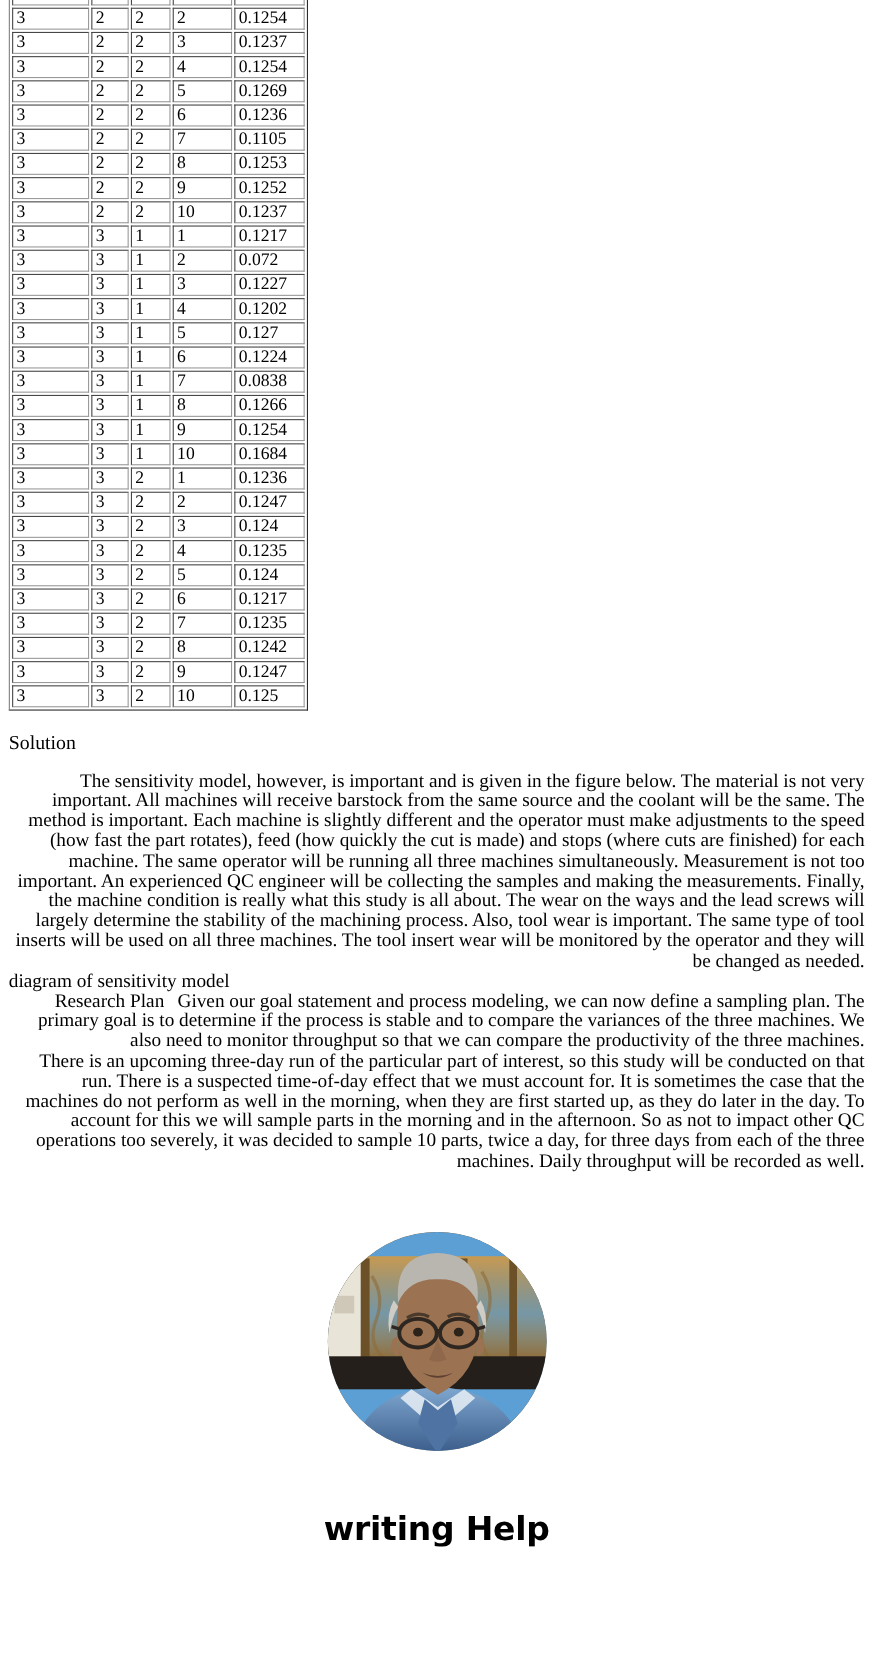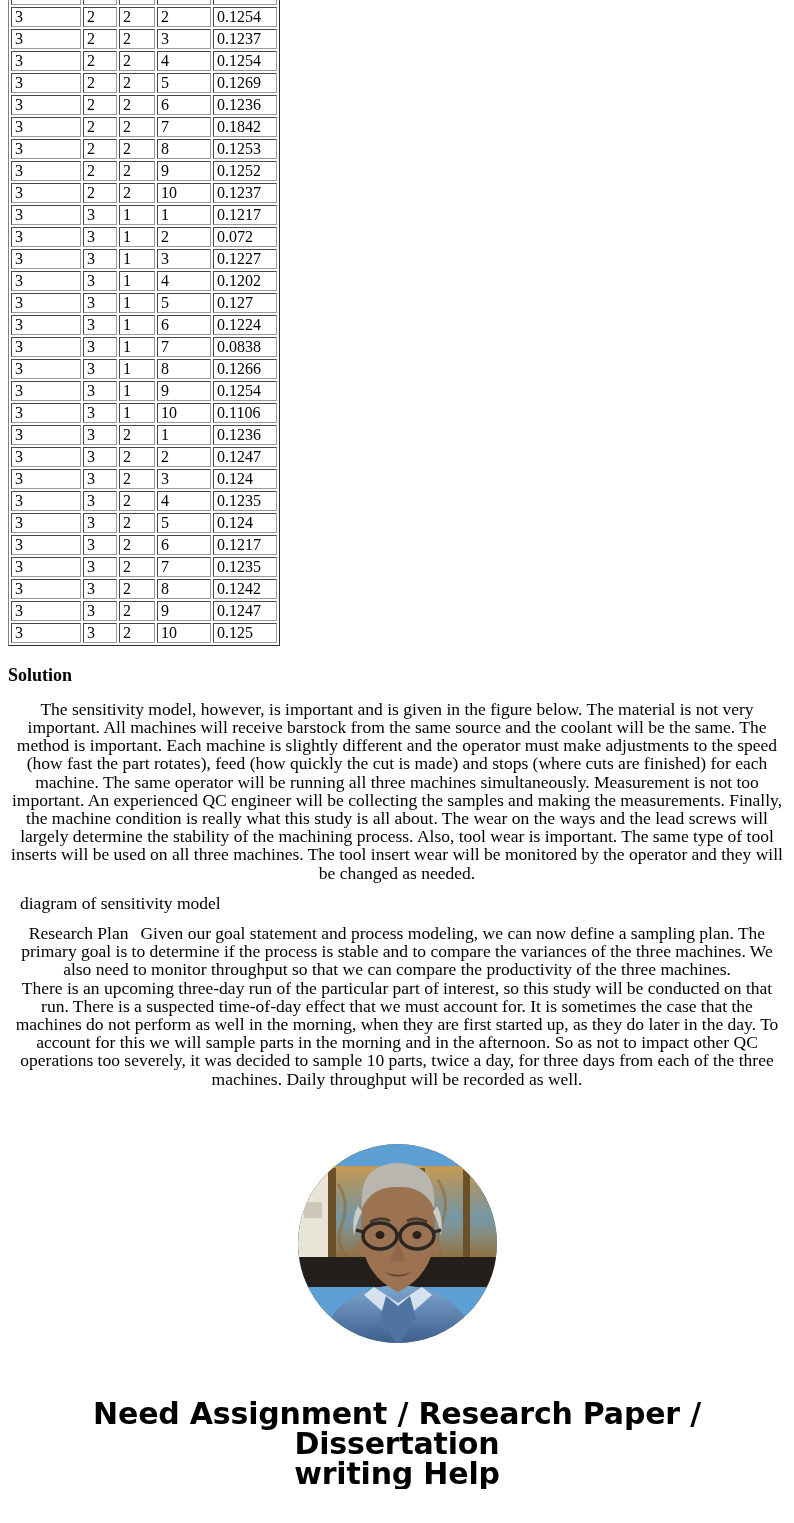--- a/index.html
+++ b/index.html
@@ -41,37 +41,37 @@
   table.data-table td.c-part    { width: 46px; }
   table.data-table td.c-meas    { width: 56px; margin-top: 48px; }
 
   
   .content {
     padding: 0 8px;
   }
   h3.solution-heading {
     font-family: "Liberation Serif", "DejaVu Serif", serif;
     font-size: 18px;
-    font-weight: bold;
+    font-weight: normal;
     margin: 20px 0 14px 0;
     line-height: 1.1;
   }
   p.body-text {
     font-size: 17.5px;
     line-height: 18.2px;
     margin: 0 0 14px 0;
-    text-align: center;
+    text-align: right;
   }
   p.body-text.tight {
     margin-bottom: 0;
   }
   .alt-text {
     font-size: 17.5px;
     line-height: 18.2px;
-    margin: 12px;
+    margin: 0;
   }
   .sampling-gap {
     display: inline-block;
     width: 12px;
   }
 
   
   .photo-block {
     text-align: center;
     margin-top: 56px;
@@ -146,21 +146,21 @@
           <td class="c-day">2</td>
           <td class="c-time">2</td>
           <td class="c-part">6</td>
           <td class="c-meas">0.1236</td>
         </tr>
       <tr>
           <td class="c-machine">3</td>
           <td class="c-day">2</td>
           <td class="c-time">2</td>
           <td class="c-part">7</td>
-          <td class="c-meas">0.1842</td>
+          <td class="c-meas">0.1105</td>
         </tr>
       <tr>
           <td class="c-machine">3</td>
           <td class="c-day">2</td>
           <td class="c-time">2</td>
           <td class="c-part">8</td>
           <td class="c-meas">0.1253</td>
         </tr>
       <tr>
           <td class="c-machine">3</td>
@@ -237,21 +237,21 @@
           <td class="c-day">3</td>
           <td class="c-time">1</td>
           <td class="c-part">9</td>
           <td class="c-meas">0.1254</td>
         </tr>
       <tr>
           <td class="c-machine">3</td>
           <td class="c-day">3</td>
           <td class="c-time">1</td>
           <td class="c-part">10</td>
-          <td class="c-meas">0.1106</td>
+          <td class="c-meas">0.1684</td>
         </tr>
       <tr>
           <td class="c-machine">3</td>
           <td class="c-day">3</td>
           <td class="c-time">2</td>
           <td class="c-part">1</td>
           <td class="c-meas">0.1236</td>
         </tr>
       <tr>
           <td class="c-machine">3</td>
@@ -381,16 +381,15 @@
         <path d="M100 98 q-6 14 -8 18 q6 4 16 0 q-3 -6 -8 -18z" fill="#8a6247" opacity="0.7"></path>
         <path d="M86 128 q14 6 28 0 q-14 9 -28 0z" fill="#5e3f30"></path>
         <path d="M63 95 q-7 3 -5 12 q3 7 7 5z" fill="#9b7352"></path>
         <path d="M137 95 q7 3 5 12 q-3 7 -7 5z" fill="#9b7352"></path>
       </g>
     </svg>
   </span>
 </div>
 
 <div class="footer-ad">
-  <span class="line1">Need Assignment / Research Paper / Dissertation</span>
   <span class="line2">writing Help</span>
   
 </div>
 
 </body></html>

